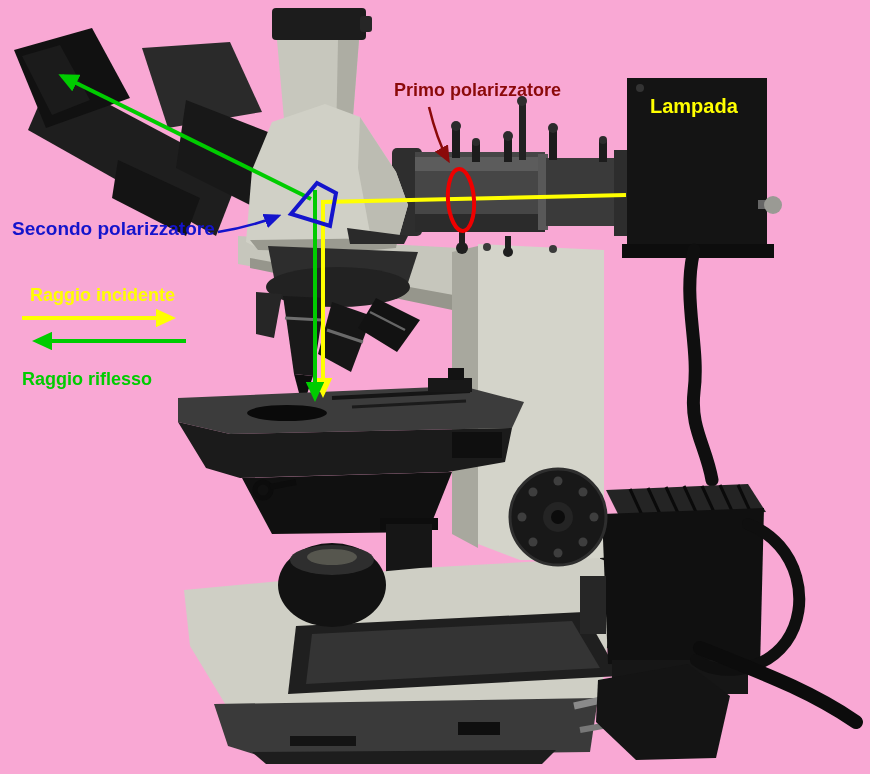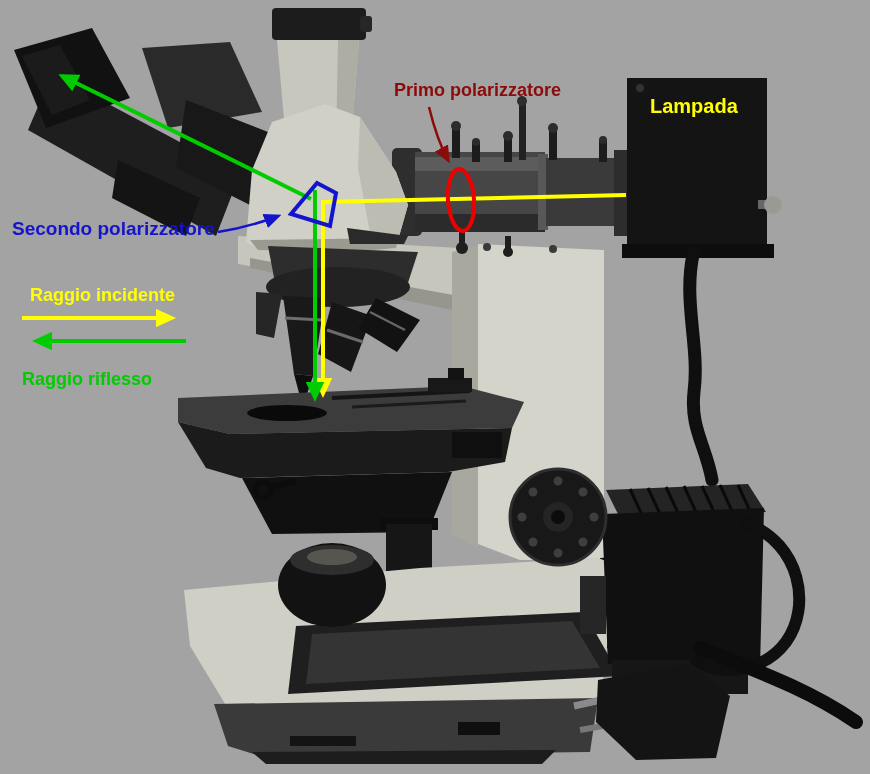--- a/index.html
+++ b/index.html
@@ -1,16 +1,16 @@
 <!DOCTYPE html>
 <html><head>
 <meta charset="utf-8">
 <style>
   html,body{margin:0;padding:0;background:#ffffff;}
-  #stage-wrap{position:relative;width:870px;height:774px;background:#a3a3a3;overflow:hidden;}
+  #stage-wrap{position:relative;width:870px;height:774px;background:#f9a8d4;overflow:hidden;}
   svg{display:block;}
   text{font-family:"Liberation Sans","DejaVu Sans",sans-serif;font-weight:bold;}
 </style>
 </head>
 <body>
 
 <div id="stage-wrap">
 <svg width="870" height="774" viewBox="0 0 870 774" xmlns="http://www.w3.org/2000/svg">
 
   <g>

